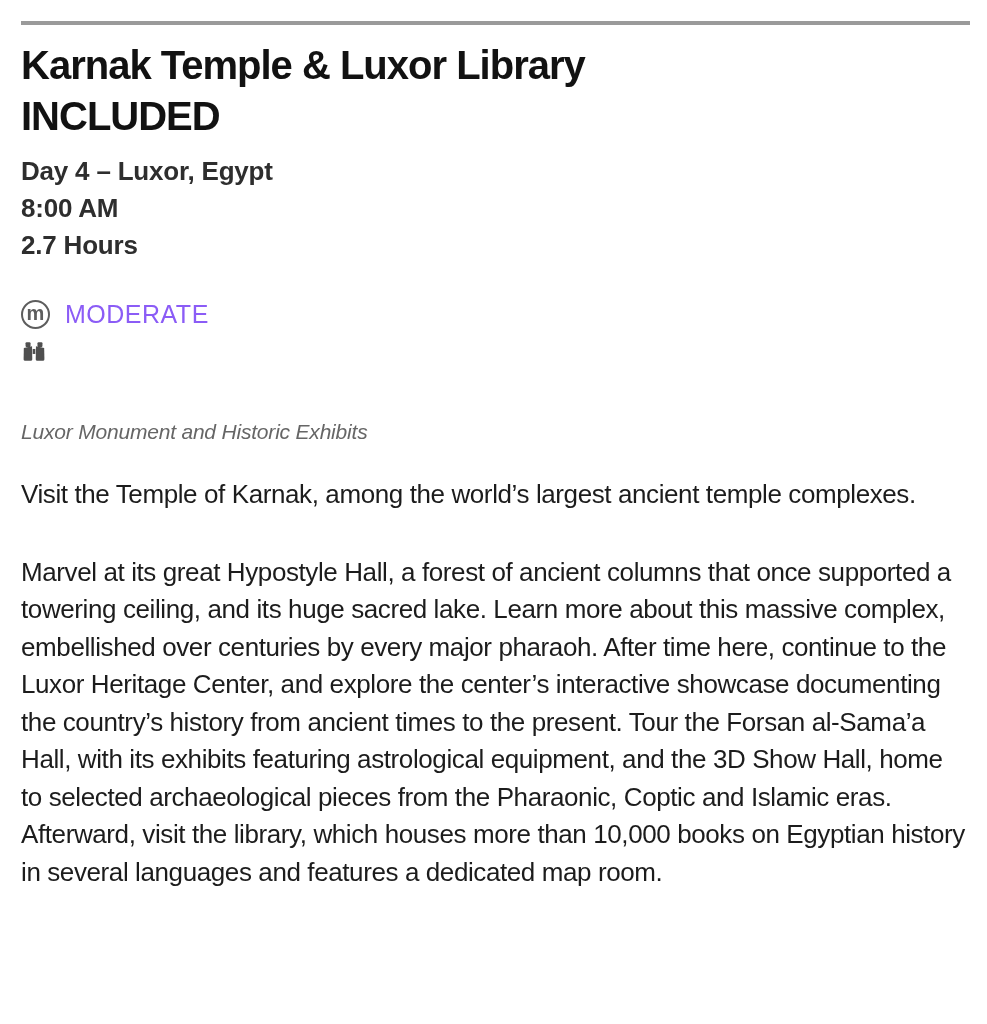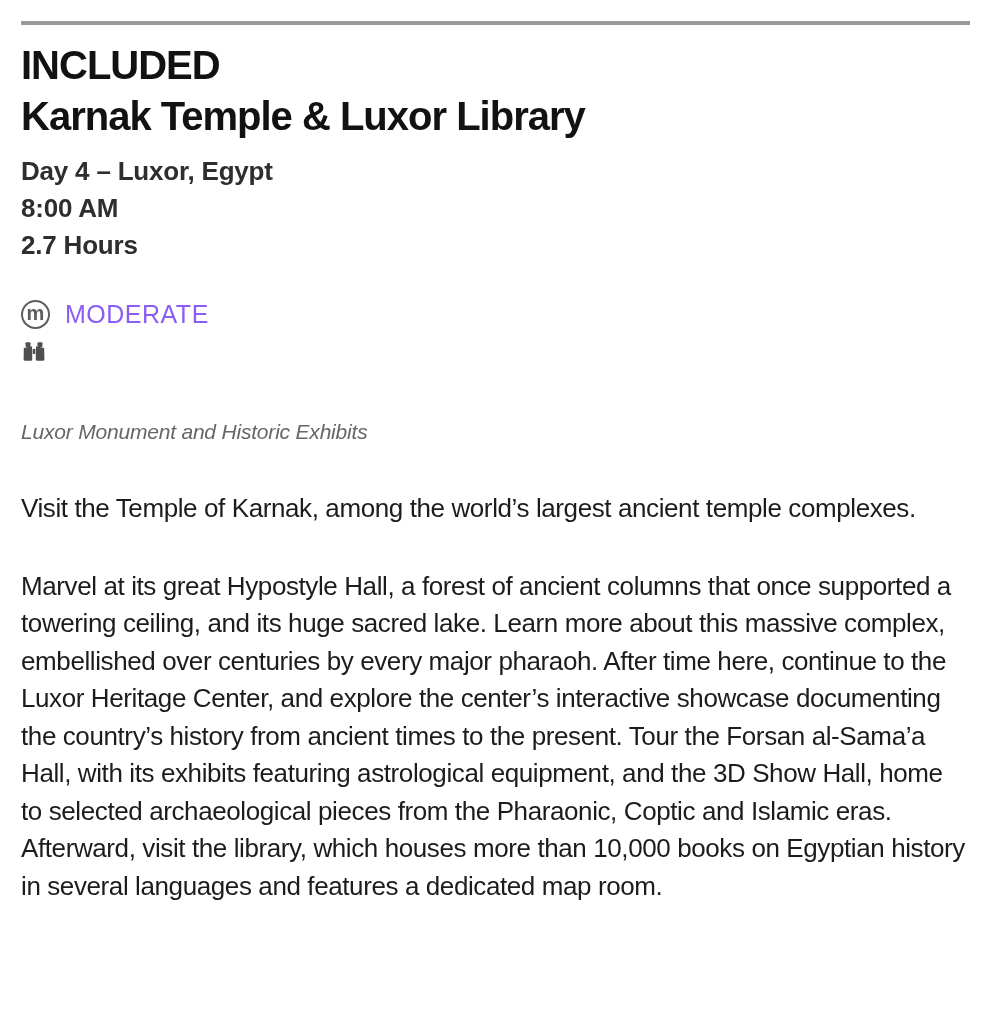--- a/index.html
+++ b/index.html
@@ -81,33 +81,33 @@
     color: #666666;
     letter-spacing: -0.2px;
   }
   .description p {
     font-size: 26px;
     line-height: 37.5px;
     color: #1c1c1c;
     letter-spacing: -0.4px;
     max-width: 945px;
   }
-  .description p.para-1 { margin-top: 46px; }
+  .description p.para-1 { margin-top: 32px; }
   .description p.para-2 { margin-top: 40px; }
 </style>
 </head>
 <body>
 
 <div class="page">
 
   <div class="top-rule"></div>
 
   <h1 class="excursion-title">
+    <span>Karnak Temple &amp; Luxor Library</span>
     <span>INCLUDED</span>
-    <span>Karnak Temple &amp; Luxor Library</span>
   </h1>
 
   <div class="details">
     <div>Day 4 – Luxor, Egypt</div>
     <div>8:00 AM</div>
     <div>2.7 Hours</div>
   </div>
 
   <div class="tags">
     <div class="tag-row">

